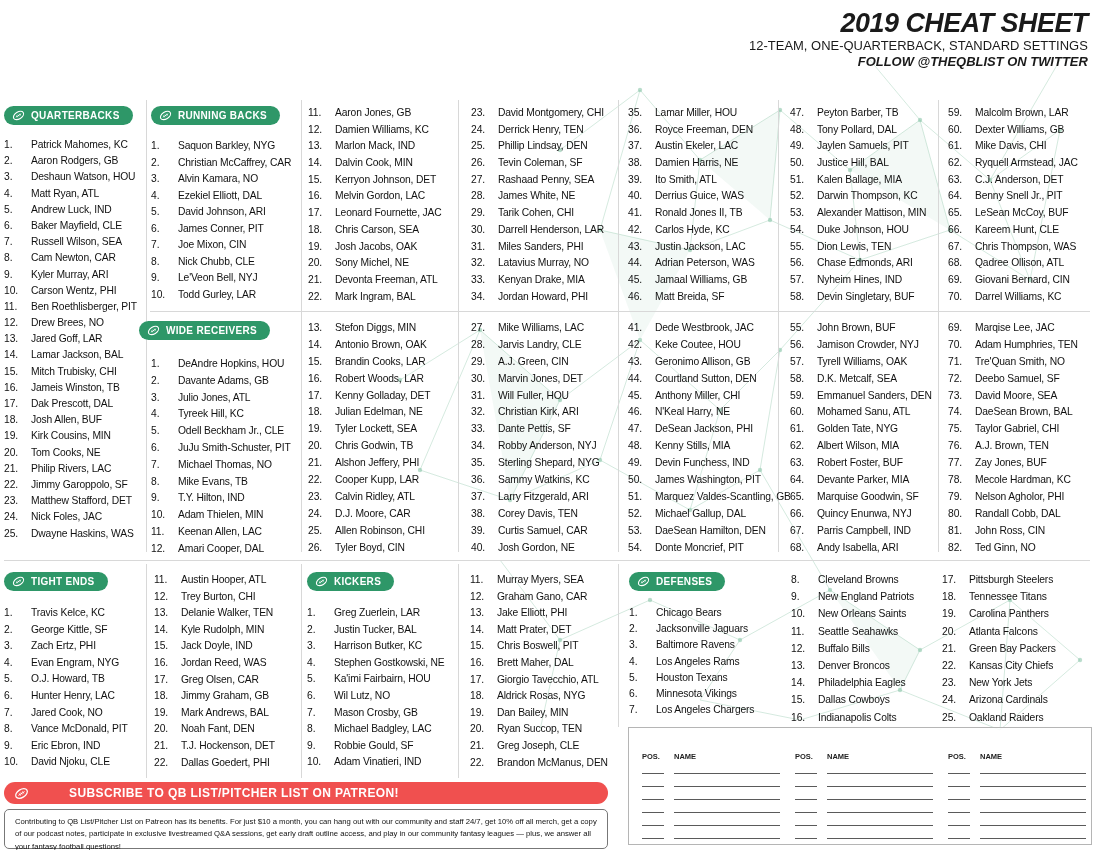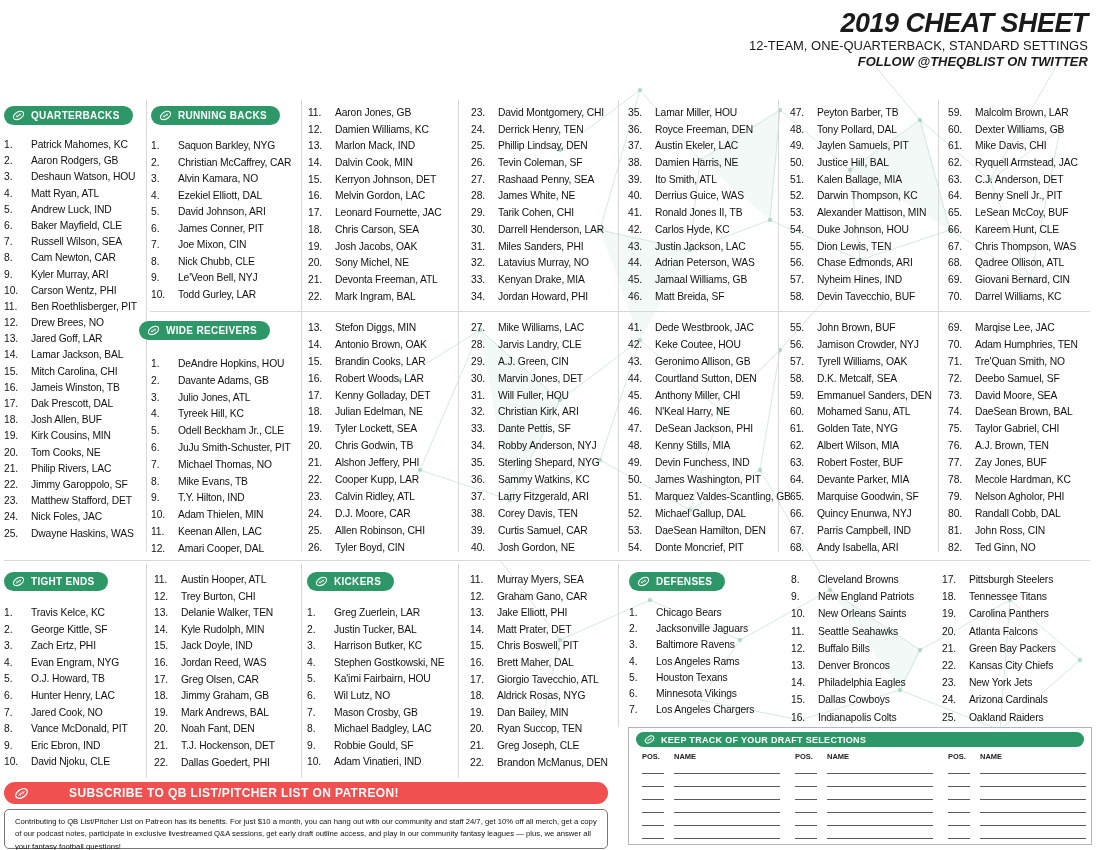--- a/index.html
+++ b/index.html
@@ -228,21 +228,21 @@
         <div class="row" style="height: 16.2px;">
           <span class="num">13.</span>
           <span class="pname">Jared Goff, LAR</span>
         </div>
         <div class="row" style="height: 16.2px;">
           <span class="num">14.</span>
           <span class="pname">Lamar Jackson, BAL</span>
         </div>
         <div class="row" style="height: 16.2px;">
           <span class="num">15.</span>
-          <span class="pname">Mitch Carolina, CHI</span>
+          <span class="pname">Mitch Trubisky, CHI</span>
         </div>
         <div class="row" style="height: 16.2px;">
           <span class="num">16.</span>
           <span class="pname">Jameis Winston, TB</span>
         </div>
         <div class="row" style="height: 16.2px;">
           <span class="num">17.</span>
           <span class="pname">Dak Prescott, DAL</span>
         </div>
         <div class="row" style="height: 16.2px;">
@@ -510,21 +510,21 @@
         <div class="row" style="height: 16.7px;">
           <span class="num">56.</span>
           <span class="pname">Chase Edmonds, ARI</span>
         </div>
         <div class="row" style="height: 16.7px;">
           <span class="num">57.</span>
           <span class="pname">Nyheim Hines, IND</span>
         </div>
         <div class="row" style="height: 16.7px;">
           <span class="num">58.</span>
-          <span class="pname">Devin Tavecchio, BUF</span>
+          <span class="pname">Devin Singletary, BUF</span>
         </div>
       </div>
     <div class="list" style="left:948px;top:107px">
         <div class="row" style="height: 16.7px;">
           <span class="num">59.</span>
           <span class="pname">Malcolm Brown, LAR</span>
         </div>
         <div class="row" style="height: 16.7px;">
           <span class="num">60.</span>
           <span class="pname">Dexter Williams, GB</span>
@@ -1195,26 +1195,20 @@
           <span class="num">24.</span>
           <span class="pname">Arizona Cardinals</span>
         </div>
         <div class="row" style="height: 17.2px;">
           <span class="num">25.</span>
           <span class="pname">Oakland Raiders</span>
         </div>
       </div>
 
     <div class="tracker-box"></div>
-    <div class="pill tracker-pill">
-      <svg class="fb" style="width:11px;height:11px;flex:0 0 11px" viewBox="0 0 14 14">
-          <use href="#fbicon"></use>
-        </svg>
-      <span>KEEP TRACK OF YOUR DRAFT SELECTIONS</span>
-    </div>
     <div class="tracker-col" style="left:642px">
       <div class="tracker-head">
         <span class="th-pos">POS.</span>
         <span>NAME</span>
       </div>
       <div>
           <div class="trow">
             <span class="tline pos-line"></span>
             <span class="tline name-line"></span>
           </div>

